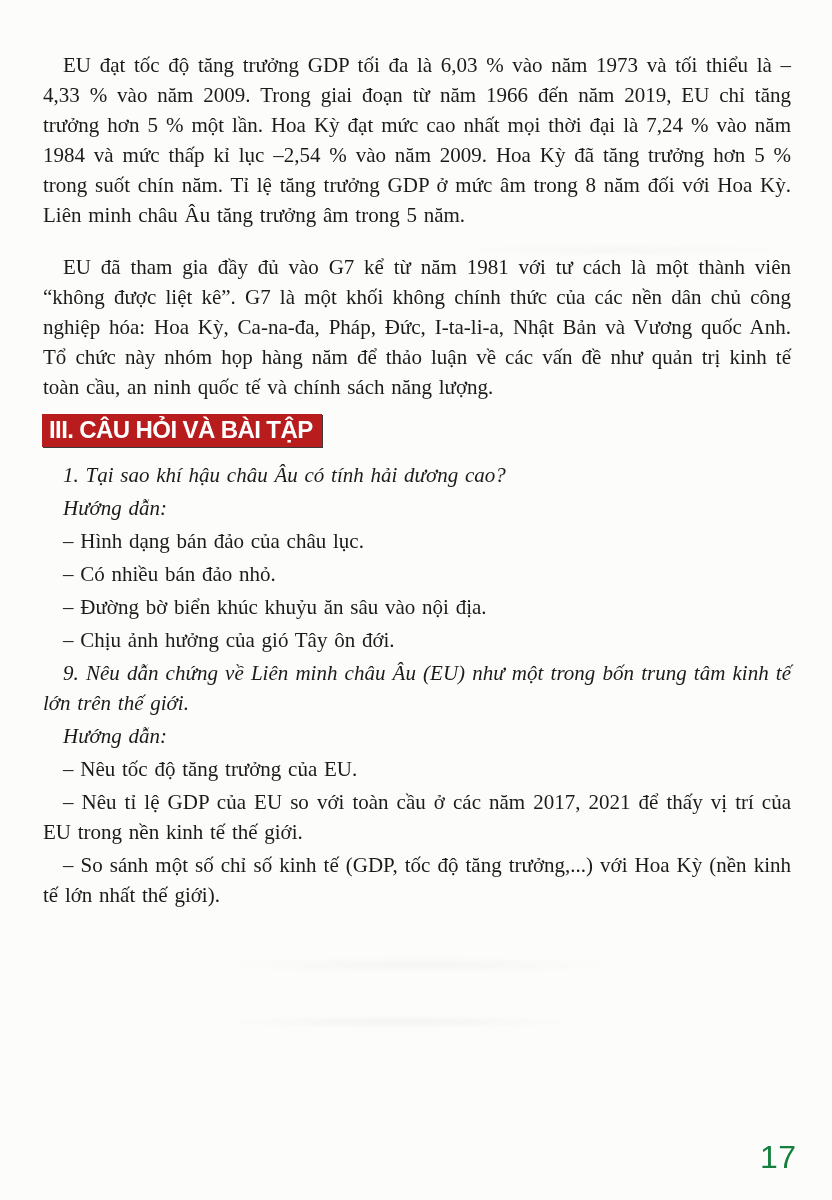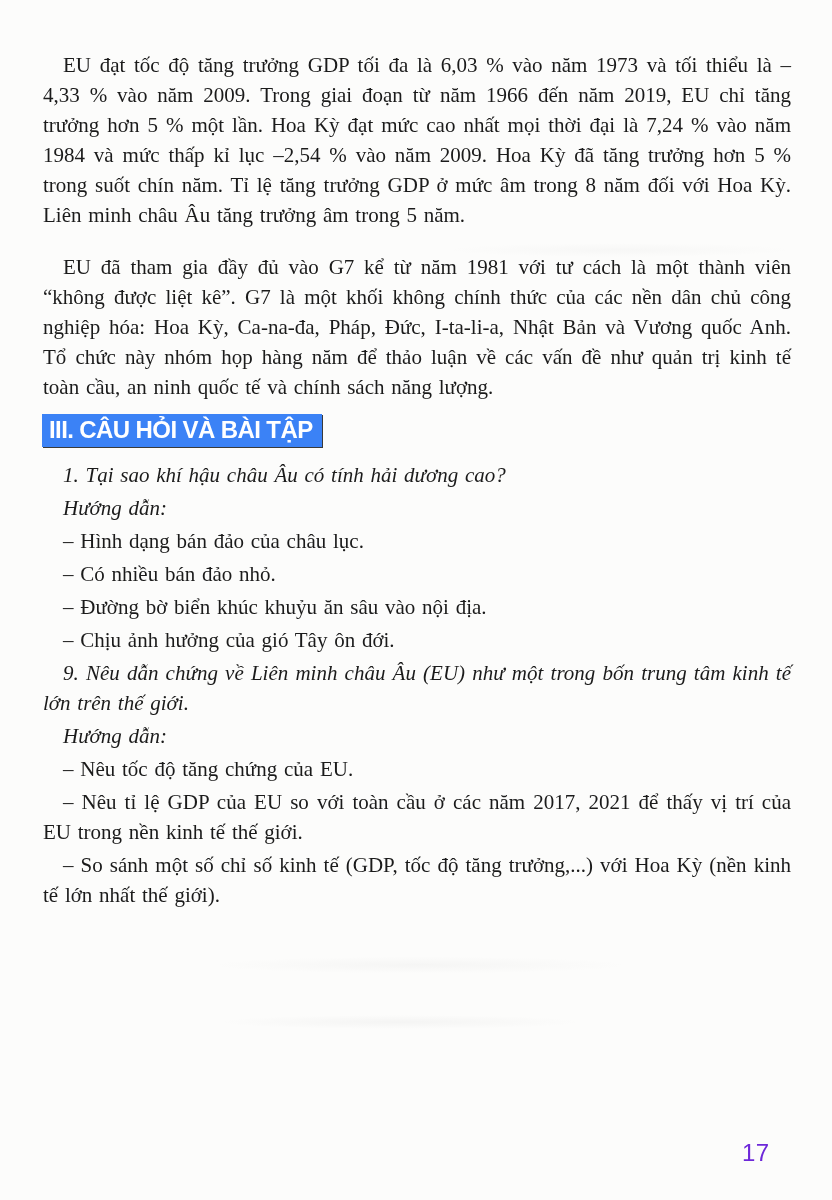--- a/index.html
+++ b/index.html
@@ -28,21 +28,21 @@
     text-align: justify;
     text-indent: 20px;
     word-spacing: 1.5px;
   }
   .para.p2 {
     margin-top: 22px;
     margin-bottom: 11px;
   }
   .section-header-bar {
     display: inline-block;
-    background: #3b82f6;
+    background: #b91c1c;
     color: #ffffff;
     font-family: "Liberation Sans", sans-serif;
     font-weight: bold;
     font-size: 24px;
     line-height: 26px;
     padding: 3px 9px 4px 7px;
     letter-spacing: -0.6px;
     margin: 1px 0 0 -1px;
     box-shadow: 1px 1px 0 #3a3a3a;
   }
@@ -50,25 +50,25 @@
     margin-top: 13px;
   }
   .qa-area .para {
     margin-top: 3px;
   }
   .italic {
     font-style: italic;
   }
   .page-number {
     position: absolute;
-    left: 742px;
+    left: 760px;
     top: 1139px;
     font-family: "Liberation Sans", sans-serif;
-    font-size: 24px;
-    color: #6d28d9;
+    font-size: 32px;
+    color: #15803d;
     letter-spacing: 0.5px;
   }
   
   .scan-noise {
     position: absolute;
     left: 0; top: 0;
     width: 832px; height: 1200px;
     pointer-events: none;
     background:
       radial-gradient(ellipse 300px 12px at 420px 965px, rgba(120,120,120,0.05), transparent 70%),
@@ -103,21 +103,21 @@
 
     <p class="para">– Đường bờ biển khúc khuỷu ăn sâu vào nội địa.</p>
 
 
     <p class="para">– Chịu ảnh hưởng của gió Tây ôn đới.</p>
 
     <p class="para italic">9. Nêu dẫn chứng về Liên minh châu Âu (EU) như một trong bốn trung tâm kinh tế lớn trên thế giới.</p>
 
     <p class="para italic">Hướng dẫn:</p>
 
-    <p class="para">– Nêu tốc độ tăng chứng của EU.</p>
+    <p class="para">– Nêu tốc độ tăng trưởng của EU.</p>
 
     <p class="para">– Nêu tỉ lệ GDP của EU so với toàn cầu ở các năm 2017, 2021 để thấy vị trí của EU trong nền kinh tế thế giới.</p>
 
     <p class="para">– So sánh một số chỉ số kinh tế (GDP, tốc độ tăng trưởng,...) với Hoa Kỳ (nền kinh tế lớn nhất thế giới).</p>
 
   </div>
 </div>
 
 <div class="page-number">17</div>
 

